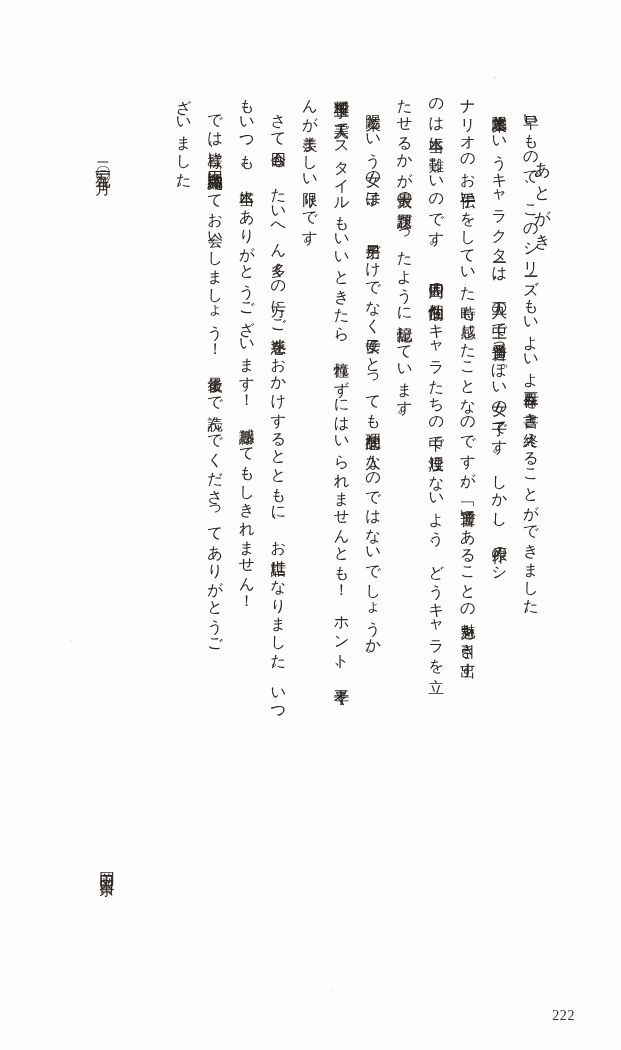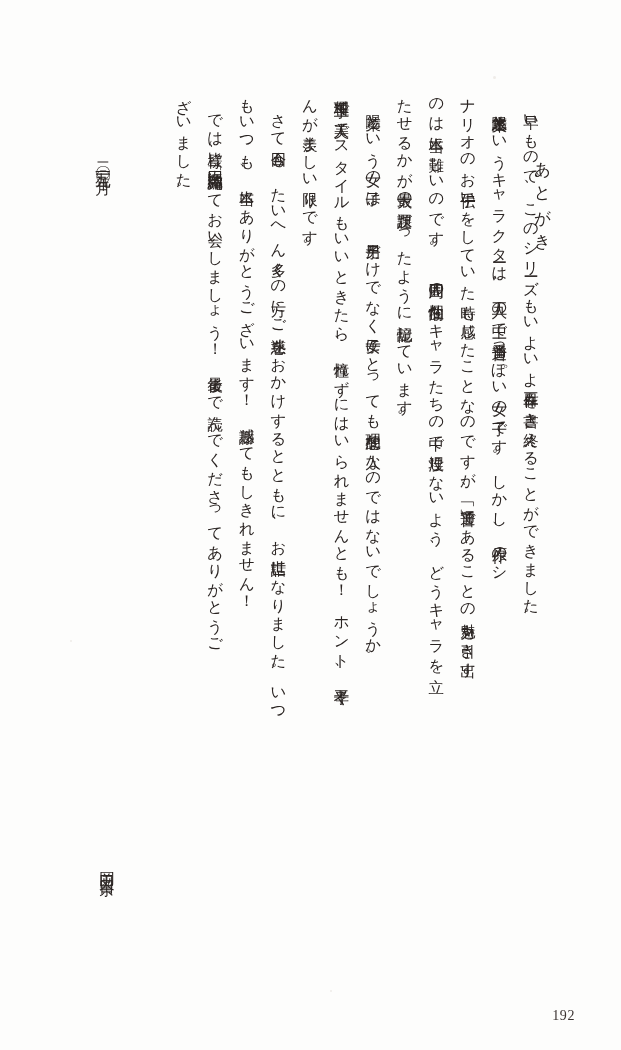--- a/index.html
+++ b/index.html
@@ -124,15 +124,15 @@
     <span class="para indent">さて今回も、たいへん多くの方にご迷惑をおかけするとともに、お世話になりました。いつ</span>
     <span class="para">もいつも、本当にありがとうございます！　感謝してもしきれません！</span>
     <span class="para indent">では皆様、次回「完結編」にてお会いしましょう！　最後まで読んでくださってありがとうご</span>
     <span class="para">ざいました。</span>
   </div>
 
   <div class="date-line">二〇〇九年一月</div>
 
   <div class="author-line">岡田留奈</div>
 
-  <div class="page-number">192</div>
+  <div class="page-number">222</div>
 
 </div>
 
 </body></html>

